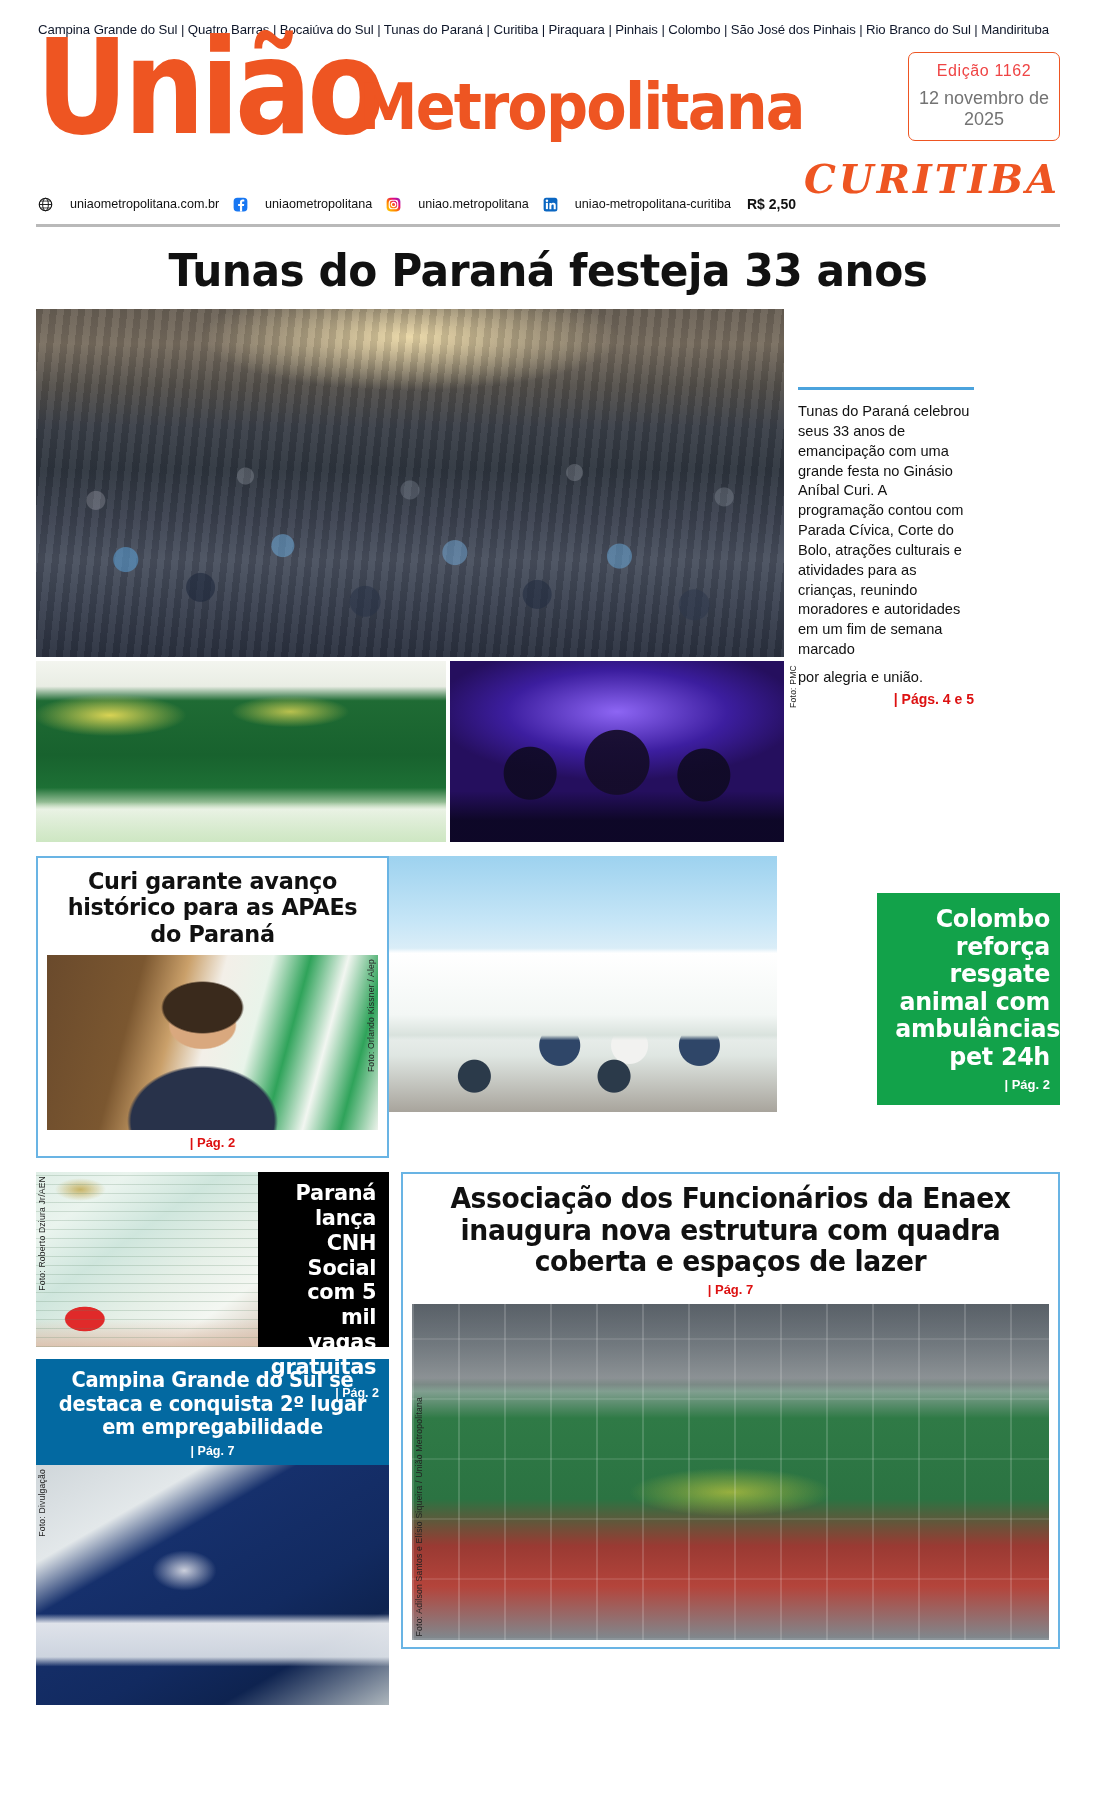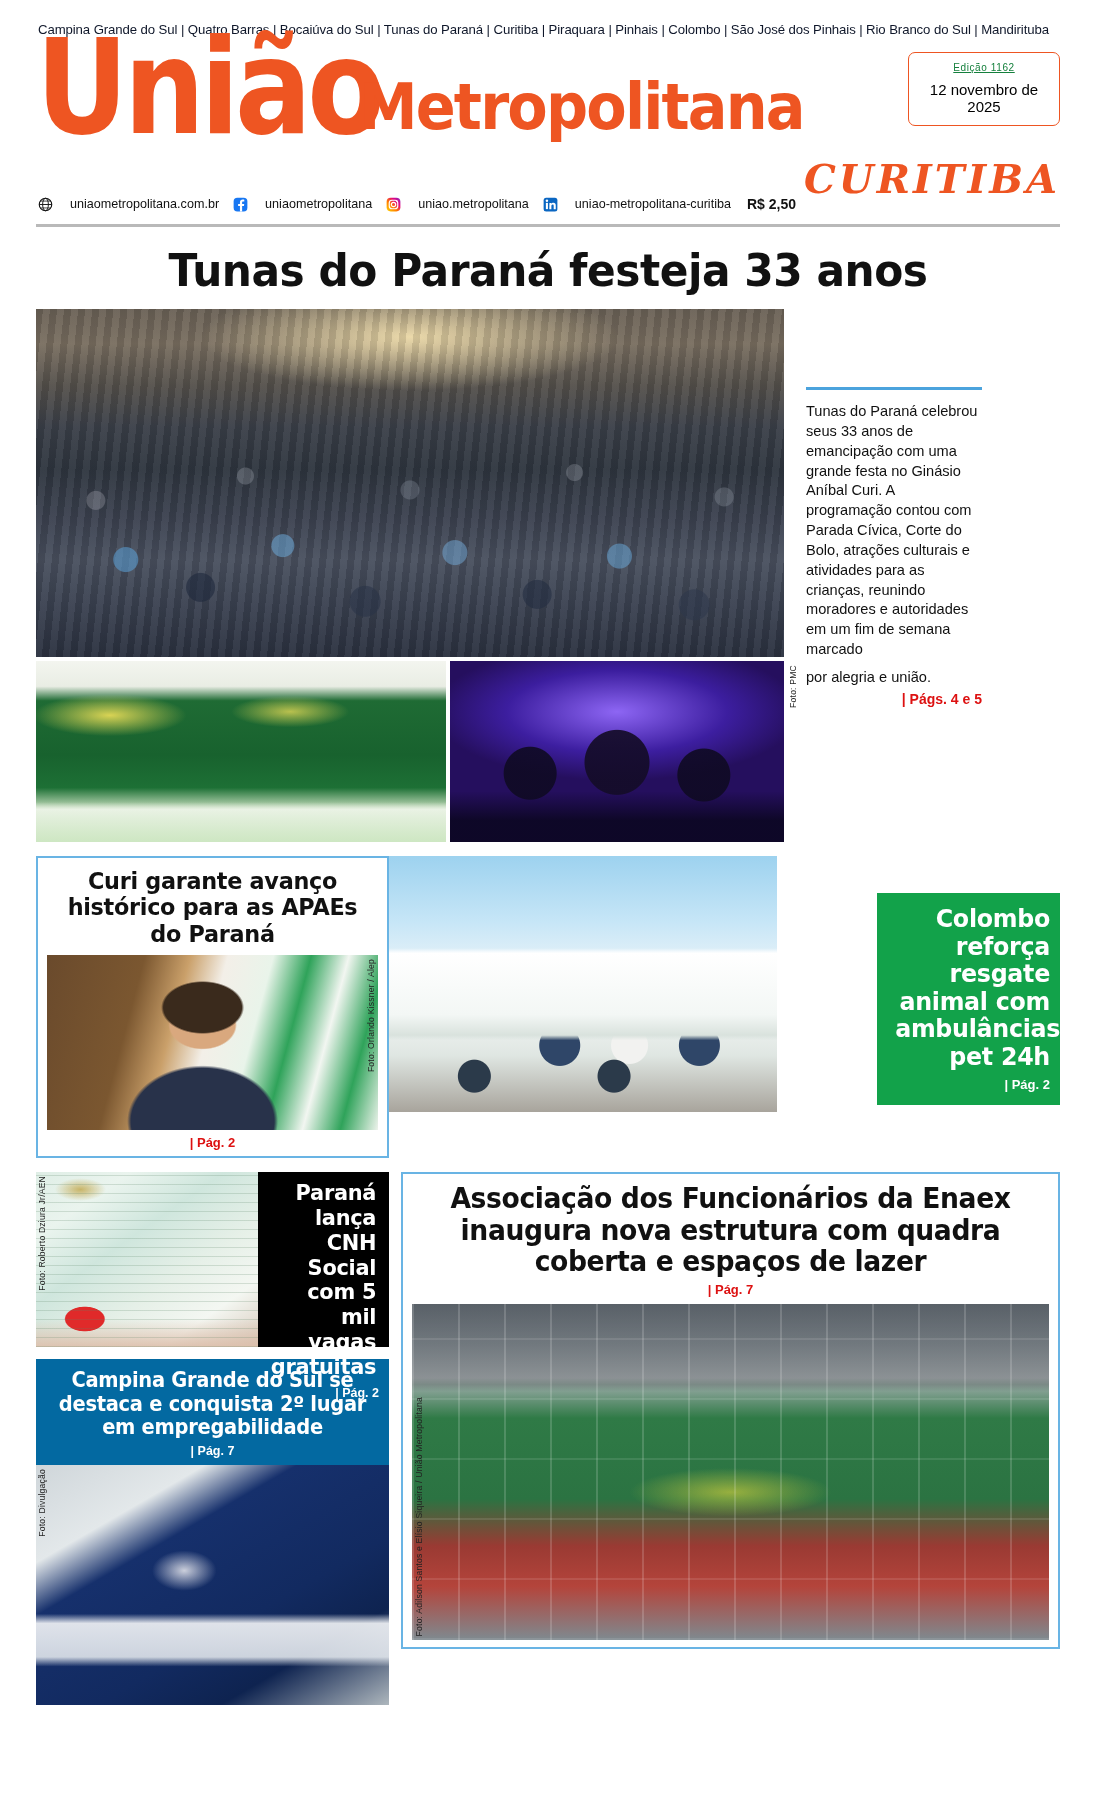--- a/index.html
+++ b/index.html
@@ -68,22 +68,22 @@
     position: absolute;
     right: 36px; top: 52px;
     width: 152px;
     border: 1.6px solid #ee5522;
     border-radius: 7px;
     padding: 9px 6px 10px;
     text-align: center;
     background: #fff;
     z-index: 5;
   }
-  .edition-line1 { font-size: 10px; color: #15803d; letter-spacing: 0.6px; margin-bottom: 8px; text-decoration: underline; }
-  .edition-line2 { font-size: 15px; color: #000000; }
+  .edition-line1 { font-size: 16px; color: #ef4444; letter-spacing: 0.6px; margin-bottom: 8px; }
+  .edition-line2 { font-size: 18px; color: #737373; }
 
   
   .social-bar {
     display: flex; align-items: center;
     gap: 6px;
     font-size: 12.6px;
     color: #111;
     margin-top: 4px;
     padding-left: 2px;
     height: 22px;
@@ -101,21 +101,21 @@
     font-weight: bold;
     font-size: 45px;
     color: #111;
     letter-spacing: -0.5px;
     transform: scaleX(0.94);
     margin-top: 17px;
     margin-bottom: 12px;
   }
 
   
-  .lead { display: flex; gap: 8px; height: 533px; }
+  .lead { display: flex; gap: 0; height: 533px; }
   .lead-photos { width: 748px; position: relative; }
   .ph { position: absolute; overflow: hidden; }
   .lead-p1 { left: 0; top: 0; width: 748px; height: 348px; }
   .lead-p2 { left: 0; top: 352px; width: 410px; height: 181px; }
   .lead-p3 { left: 414px; top: 352px; width: 334px; height: 181px; }
 
   .lead-side {
     width: 176px; margin-left: 14px; position: relative;
     padding-top: 93px;
   }

